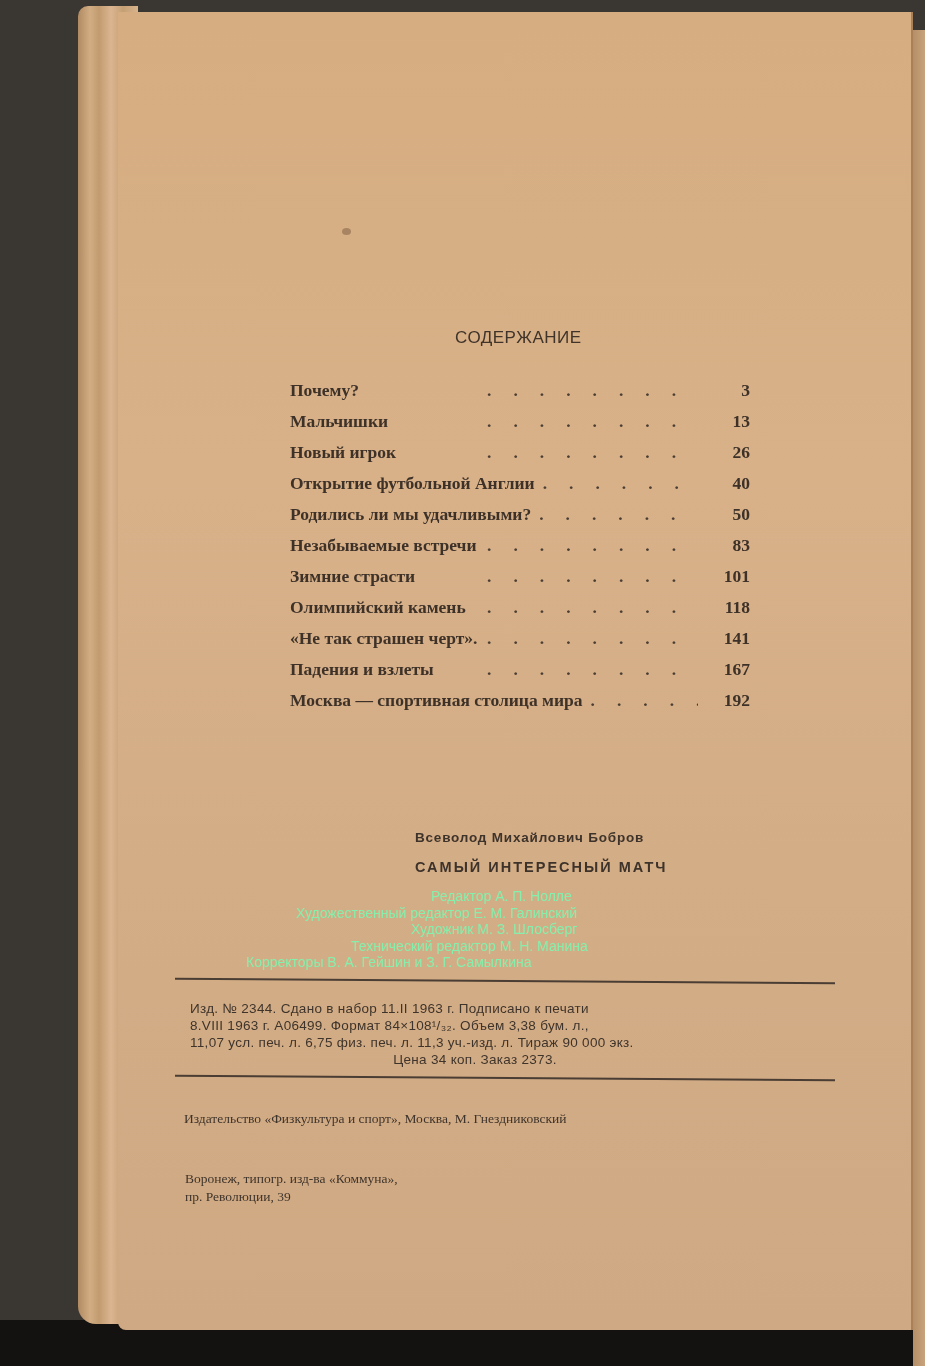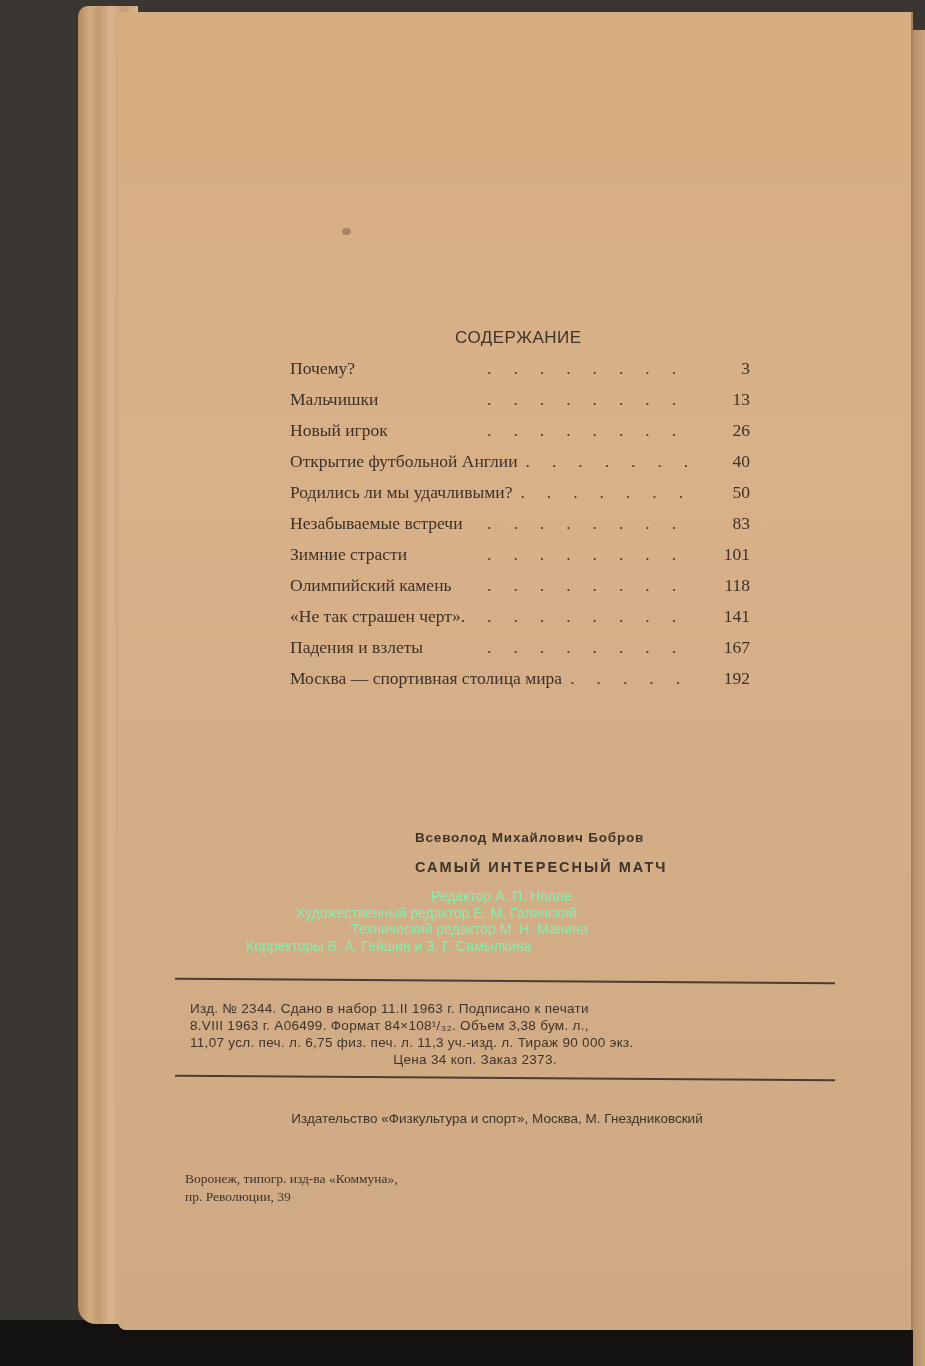--- a/index.html
+++ b/index.html
@@ -26,21 +26,21 @@
     .right-edge {
       position: absolute; left: 913px; top: 30px; width: 12px; height: 1336px;
       background: linear-gradient(90deg, #b48e66, #c9a37b);
     }
 
     .toc-title {
       position: absolute; left: 455px; top: 328px;
       font-family: "Liberation Sans", sans-serif;
       font-size: 17px; letter-spacing: 0.5px; color: #3f332a;
     }
-    .toc { position: absolute; left: 290px; top: 358px; width: 460px; }
+    .toc { position: absolute; left: 290px; top: 380px; width: 460px; font-weight: bold; }
     .toc-row {
       position: relative; height: 31px;
       font-size: 17.5px; color: #3d3128;
       display: flex; align-items: baseline;
     }
     .toc-row .title { white-space: nowrap; }
     .toc-row .leader {
       flex: 1; margin: 0 8px; overflow: hidden; white-space: nowrap;
       letter-spacing: 22px; text-align: right; color: #4a3d33;
     }
@@ -64,23 +64,23 @@
     }
     .credits div { white-space: nowrap; }
     .rule { position: absolute; height: 2px; background: #4a3d33; }
     .imprint {
       position: absolute; left: 20px; top: 170px; width: 630px;
       font-family: "Liberation Sans", sans-serif; font-size: 13.5px; line-height: 17px;
       color: #3f342b; letter-spacing: 0.3px;
     }
     .imprint div { white-space: nowrap; }
     .publisher {
-      position: absolute; left: 7px; top: 280px; width: 640px;
-      font-family: Liberation Sans, sans-serif; font-size: 13.5px; line-height: 18px;
-      color: #3f342b; text-align: center;
+      position: absolute; left: 14px; top: 280px; width: 640px;
+      font-family: Liberation Serif, serif; font-size: 13.5px; line-height: 18px;
+      color: #3f342b; 
     }
     .printer {
       position: absolute; left: 15px; top: 340px; width: 640px;
       font-family: Liberation Serif, serif; font-size: 13.5px; line-height: 18px;
       color: #3f342b; 
     }
     .spot {
       position: absolute; left: 342px; top: 228px; width: 9px; height: 7px;
       border-radius: 50%; background: #a88462;
     }
@@ -155,20 +155,21 @@
   </div>
 </div>
 
 <div class="colophon">
   <div class="author">Всеволод Михайлович Бобров</div>
   <div class="book-title">САМЫЙ ИНТЕРЕСНЫЙ МАТЧ</div>
 
   <div class="credits">
     <div style="padding-left:185px">Редактор А. П. Нолле</div>
     <div style="padding-left:50px">Художественный редактор Е. М. Галинский</div>
+    <div style="padding-left:165px">Художник М. З. Шлосберг</div>
     <div style="padding-left:105px">Технический редактор М. Н. Манина</div>
     <div style="padding-left:0px">Корректоры В. А. Гейшин и З. Г. Самылкина</div>
   </div>
 
   <div class="rule" style="left:5px; top:150px; width:660px; transform:rotate(0.4deg);"></div>
 
   <div class="imprint">
     <div>Изд. № 2344. Сдано в набор 11.II 1963 г. Подписано к печати</div>
     <div>8.VIII 1963 г. А06499. Формат 84×108¹/₃₂. Объем 3,38 бум. л.,</div>
     <div>11,07 усл. печ. л. 6,75 физ. печ. л. 11,3 уч.-изд. л. Тираж 90 000 экз.</div>

